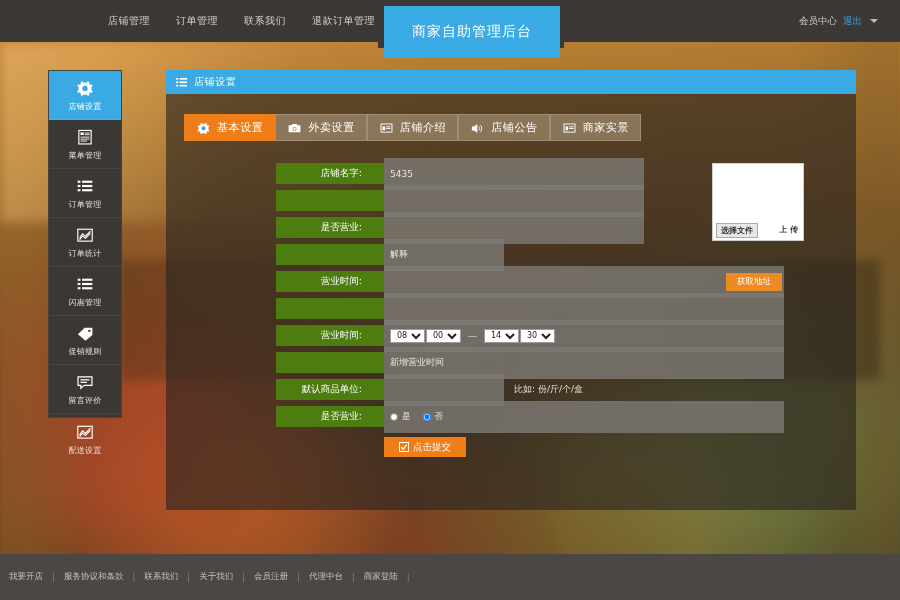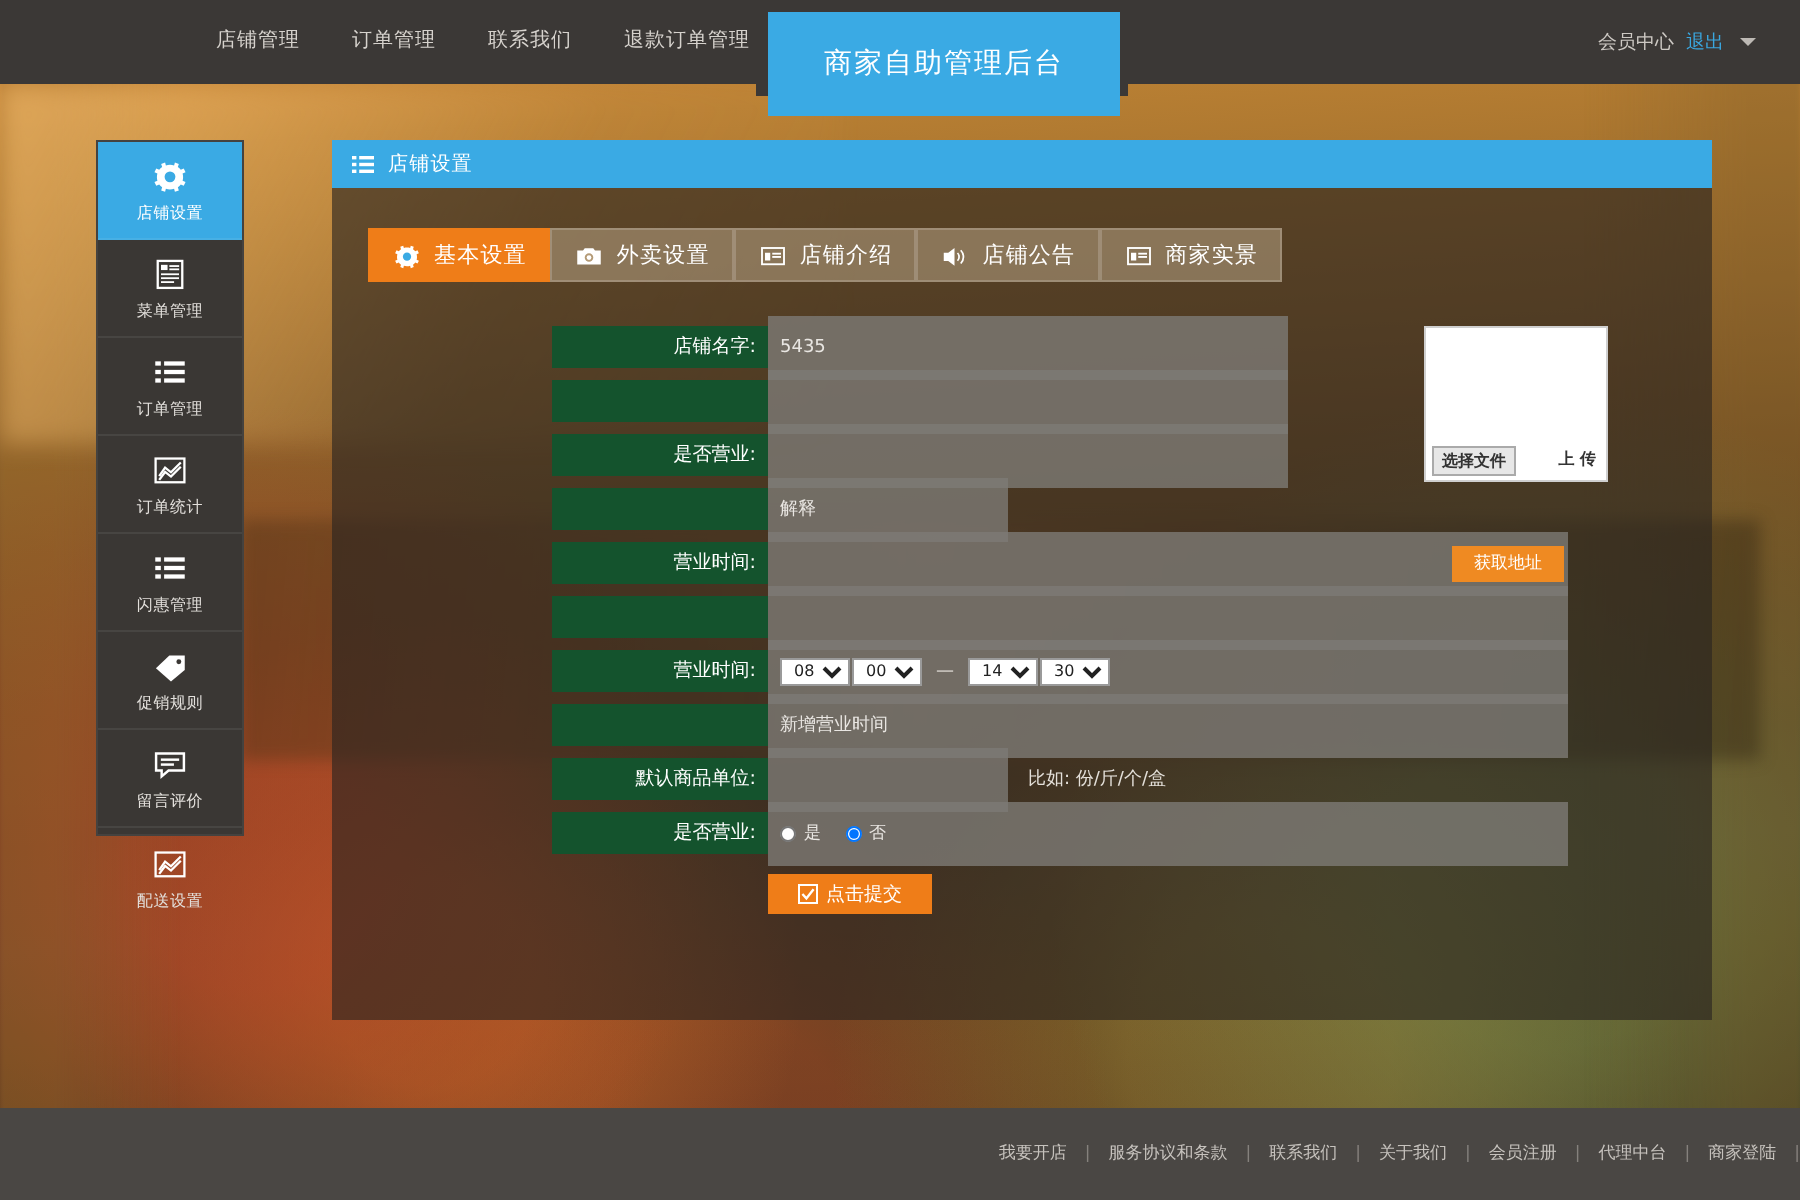--- a/index.html
+++ b/index.html
@@ -112,23 +112,23 @@
     background:rgba(210,190,160,0.42); color:#fff; font-size:11px;
     border:1px solid rgba(255,255,255,0.18);
     letter-spacing:0.6px; cursor:pointer;
   }
   .tab.active { background:#ef7d18; border-color:#ef7d18; }
 
   
   #form { padding:22px 0 0 0; position:relative; }
   .row { display:flex; align-items:center; margin:0 0 6px 0; padding-left:110px; height:21px; }
   .lab {
-    width:108px; height:21px; background:#14532d; color:#fff;
+    width:108px; height:21px; background:#4d7c0f; color:#fff;
     font-size:9.5px; display:flex; align-items:center; justify-content:flex-end;
-    padding-right:6px; flex:none;
+    padding-right:22px; flex:none;
   }
   .fld {
     height:21px; background:rgba(125,122,118,0.80);
     border:none; color:#e9e6e2; font-size:9px; padding:16px 6px;
     display:flex; align-items:center;
   }
   .w260 { width:260px; }
   .w400 { width:400px; }
   .w120 { width:120px; }
   .hint { color:#e4e0da; font-size:9px; margin-left:10px; }
@@ -166,21 +166,21 @@
 
   #submit {
     margin:10px 0 0 218px; width:82px; height:20px; background:#ef7d18;
     color:#fff; font-size:9.5px; display:flex; align-items:center; justify-content:center;
     gap:4px; cursor:pointer; border:none;font-family:Liberation Mono, monospace;
   }
 
   
   #footer {
     position:absolute; left:0; bottom:0; width:900px; height:46px;
-    background:#4a4744; z-index:40; display:flex; align-items:center; justify-content:flex-end;
+    background:#4a4744; z-index:40; display:flex; align-items:center; justify-content:flex-start;
   }
   #footer .fl { color:#c6c2bd; font-size:8.5px; text-decoration:none; padding:0 9px; }
   #footer .sep { color:#85817d; font-size:8.5px; }
   #footerbottom { position:absolute; left:0; bottom:0; width:900px; height:8px; background:#f1f1f1; }
 
   svg { display:block; }
 </style>
 </head>
 <body>
 

